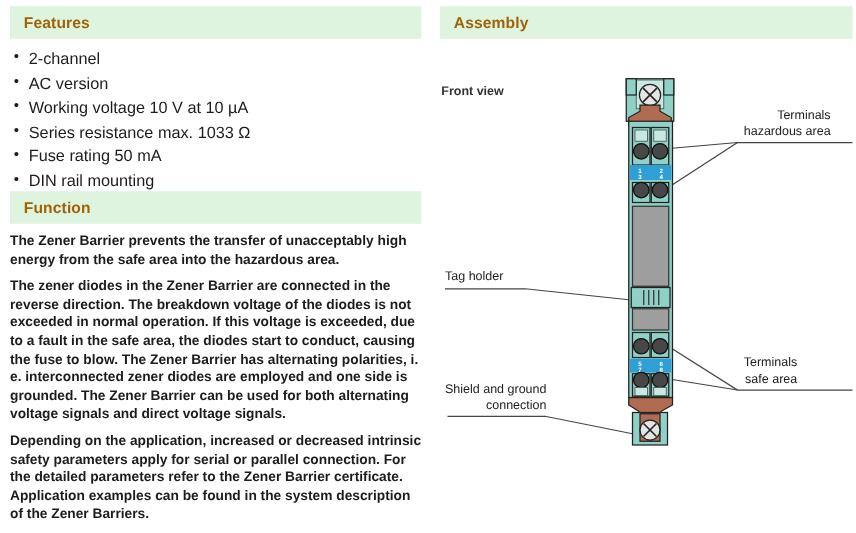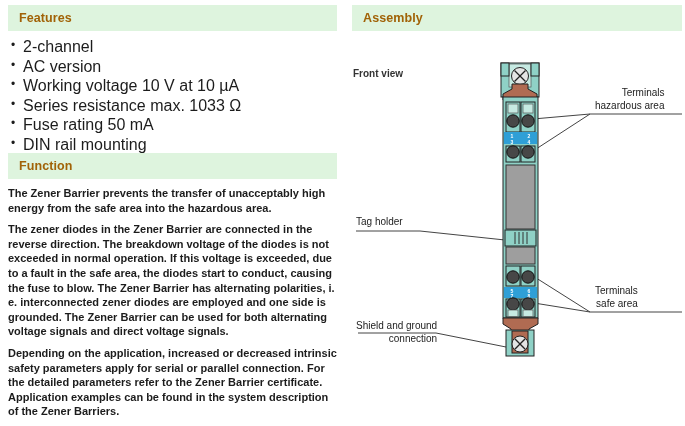--- a/index.html
+++ b/index.html
@@ -12,21 +12,21 @@
     background:var(--header_green,#def4de);
     font-size:12.5px;font-weight:bold;color:#a16207;
     padding:6px 0 0 11px;letter-spacing:.1px;
   }
   #hdr-features{left:8px;top:5px;width:329px;}
   #hdr-assembly{left:352px;top:5px;width:330px;}
   #hdr-function{left:8px;top:153px;width:329px;}
 
   .features-list{
     position:absolute;left:8px;top:41px;width:329px;
-    list-style:none;margin:0;padding:0;font-size:16px;
+    list-style:none;margin:0;padding:0;font-size:13px;
   }
   .features-list li{position:relative;padding-left:15px;margin-bottom:8px;line-height:11.5px;}
   .features-list li::before{content:"•";position:absolute;left:3px;top:-1px;font-size:12px;}
 
   .function-text{position:absolute;left:8px;top:186px;width:332px;}
   .function-text p{font-size:11px;line-height:14.6px;margin:0 0 7px 0;font-weight:bold;}
 
   .callout{
     position:absolute;font-size:10px;line-height:12.5px;
     white-space:pre-line;color:#222;text-align:right;
@@ -71,21 +71,21 @@
     <p>The zener diodes in the Zener Barrier are connected in the reverse direction. The breakdown voltage of the diodes is not exceeded in normal operation. If this voltage is exceeded, due to a fault in the safe area, the diodes start to conduct, causing the fuse to blow. The Zener Barrier has alternating polarities, i. e. interconnected zener diodes are employed and one side is grounded. The Zener Barrier can be used for both alternating voltage signals and direct voltage signals.</p>
     <p>Depending on the application, increased or decreased intrinsic safety parameters apply for serial or parallel connection. For the detailed parameters refer to the Zener Barrier certificate. Application examples can be found in the system description of the Zener Barriers.</p>
   </div>
 
   <div class="callout" id="front-view-label" style="left:353px;top:68px;">Front view</div>
   <div class="callout" style="left:595px;top:87px;">Terminals
 hazardous area</div>
   <div class="callout" style="left:356px;top:216px;">Tag holder</div>
   <div class="callout" style="left:595px;top:285px;">Terminals
 safe area</div>
-  <div class="callout" style="left:356px;top:320px;">Shield and ground
+  <div class="callout" style="left:356px;top:306px;">Shield and ground
 connection</div>
 
   <svg id="diagram-svg" width="685" height="426" viewBox="0 0 685 426">
 
     <g>
       <polyline class="leader" points="682,114 590,114 533,119"></polyline>
       <polyline class="leader" points="590,114 533,151"></polyline>
       <polyline class="leader" points="356,231 420,231 505,240"></polyline>
       <polyline class="leader" points="682,312 590,312 533,276"></polyline>
       <polyline class="leader" points="590,312 534,303"></polyline>

